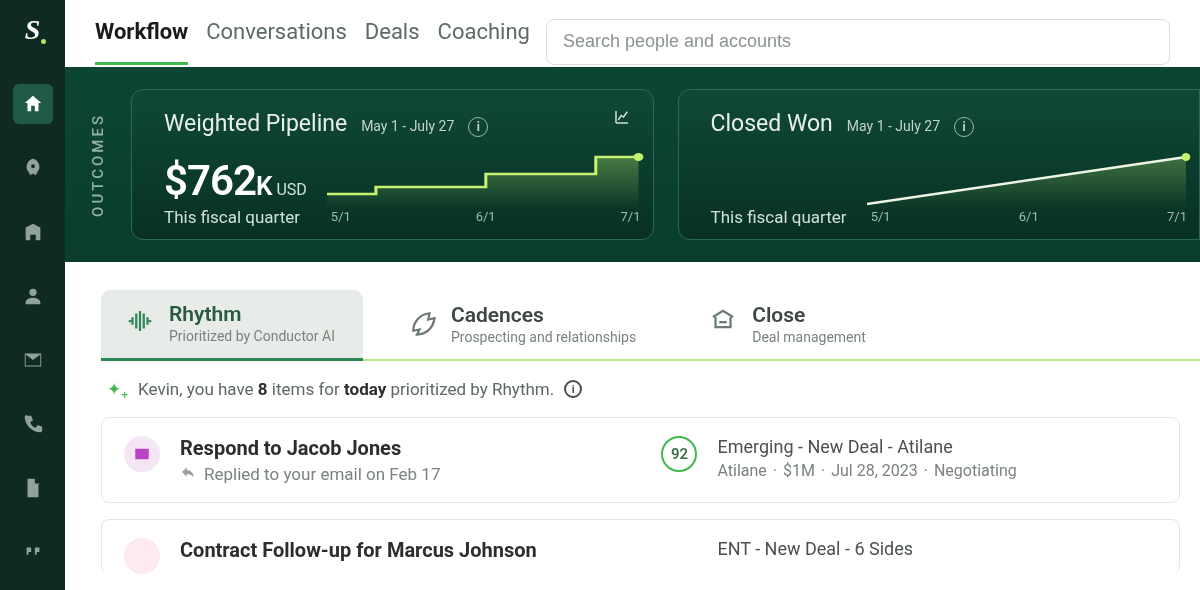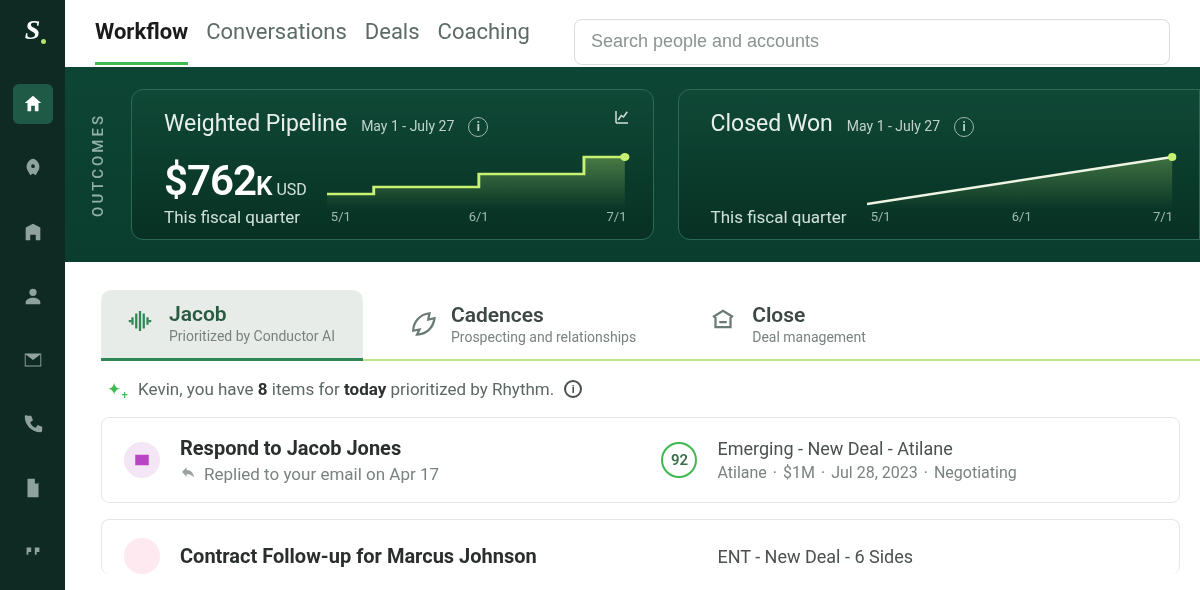--- a/index.html
+++ b/index.html
@@ -47,21 +47,21 @@
   cursor: pointer;
 }
 .side-item.active { background: #1f5a46; color: #fff; }
 .side-item svg { width: 22px; height: 22px; fill: currentColor; }
 
 
 .main { flex: 1; display: flex; flex-direction: column; min-width: 0; }
 
 
 .topbar {
-  display: flex; align-items: center; gap: 44px;
+  display: flex; align-items: center; gap: 16px;
   padding: 18px 30px 2px 30px;
   height: 78px;
 }
 .nav { display: flex; gap: 18px; }
 .nav-item {
   font-size: 22px; color: #5d6b66; cursor: pointer;
   padding-bottom: 18px;
   border-bottom: 3px solid transparent;
 }
 .nav-item.active {
@@ -87,21 +87,21 @@
   transform: rotate(180deg);
   color: #93b0a5;
   font-size: 15px;
   letter-spacing: 3px;
   font-weight: 500;
 }
 .outcome-card {
   flex: 1;
   border: 1px solid #2b6b55;
   border-radius: 12px;
-  padding: 20px 22px 12px 32px;
+  padding: 20px 8px 12px 32px;
   background: linear-gradient(180deg, rgba(20,80,60,0.4), rgba(5,40,28,0.6));
   color: #fff;
   position: relative;
   min-width: 480px;
 }
 .outcome-card:last-child { border-top-right-radius: 0; border-bottom-right-radius: 0; }
 .card-row { display: flex; align-items: baseline; gap: 14px; }
 .card-title { font-size: 23px; font-weight: 400; color: #e7efeb; }
 .card-date { font-size: 14px; color: #c0d3ca; }
 .card-info {
@@ -148,21 +148,21 @@
 .summary-line .sparkle { color: #3fb950; }
 .summary-line b { color: #2b2f2d; font-weight: 700; }
 .help-ico {
   display: inline-flex; width: 18px; height: 18px; border: 2px solid #4a4f4c; border-radius: 50%;
   align-items: center; justify-content: center; font-size: 11px; font-weight: 700; color: #4a4f4c;
 }
 
 .task-card {
   border: 1px solid #e3e8e5; border-radius: 8px;
   padding: 18px 22px;
-  display: flex; align-items: center; gap: 20px;
+  display: flex; gap: 20px;
   margin-bottom: 16px; margin-right: 20px;
 }
 .task-ico {
   width: 36px; height: 36px; border-radius: 50%;
   display: flex; align-items: center; justify-content: center;
 }
 .task-ico.mail { background: #f4e6f4; color: #b845c4; }
 .task-ico svg { width: 18px; height: 18px; fill: currentColor; }
 .task-left { flex: 1.05; }
 .task-title { font-size: 20px; font-weight: 700; color: #2a2e2c; }
@@ -316,21 +316,21 @@
 
     <div class="content">
       <div class="tabs">
         <div class="tab active">
           <span class="tab-icon">
             <svg viewBox="0 0 24 24">
                 <path d="M3 12h2M6 9v6M9 6v12M12 4v16M15 6v12M18 9v6M21 12h-2"></path>
               </svg>
           </span>
           <div>
-            <div class="tab-title">Jacob</div>
+            <div class="tab-title">Rhythm</div>
             <div class="tab-sub">Prioritized by Conductor AI</div>
           </div>
         </div>
         <div class="tab">
           <span class="tab-icon">
             <svg viewBox="0 0 24 24">
                 <path d="M5 19c0-7 5-13 13-14l-1 5 5-1c-1 8-7 13-14 13l2-4-5 1z"></path>
               </svg>
           </span>
           <div>
@@ -364,21 +364,21 @@
           <svg viewBox="0 0 24 24">
               <path d="M3 5h18v14H3V5zm9 7L4 6h16l-8 6z"></path>
             </svg>
         </div>
         <div class="task-left">
           <div class="task-title">Respond to Jacob Jones</div>
           <div class="task-meta">
             <span class="reply-arrow"><svg viewBox="0 0 24 24">
                   <path d="M10 9V5l-7 7 7 7v-4c5 0 8 2 11 5-1-6-4-11-11-11z"></path>
                 </svg></span>
-            <span>Replied to your email on Apr 17</span>
+            <span>Replied to your email on Feb 17</span>
           </div>
         </div>
         <div class="score">92</div>
         <div class="task-right">
           <div class="deal-name">Emerging - New Deal - Atilane</div>
           <div class="deal-meta">
             <span>Atilane</span><span class="dot">·</span><span>$1M</span><span class="dot">·</span><span>Jul 28, 2023</span><span class="dot">·</span><span>Negotiating</span>
           </div>
         </div>
       </div>

